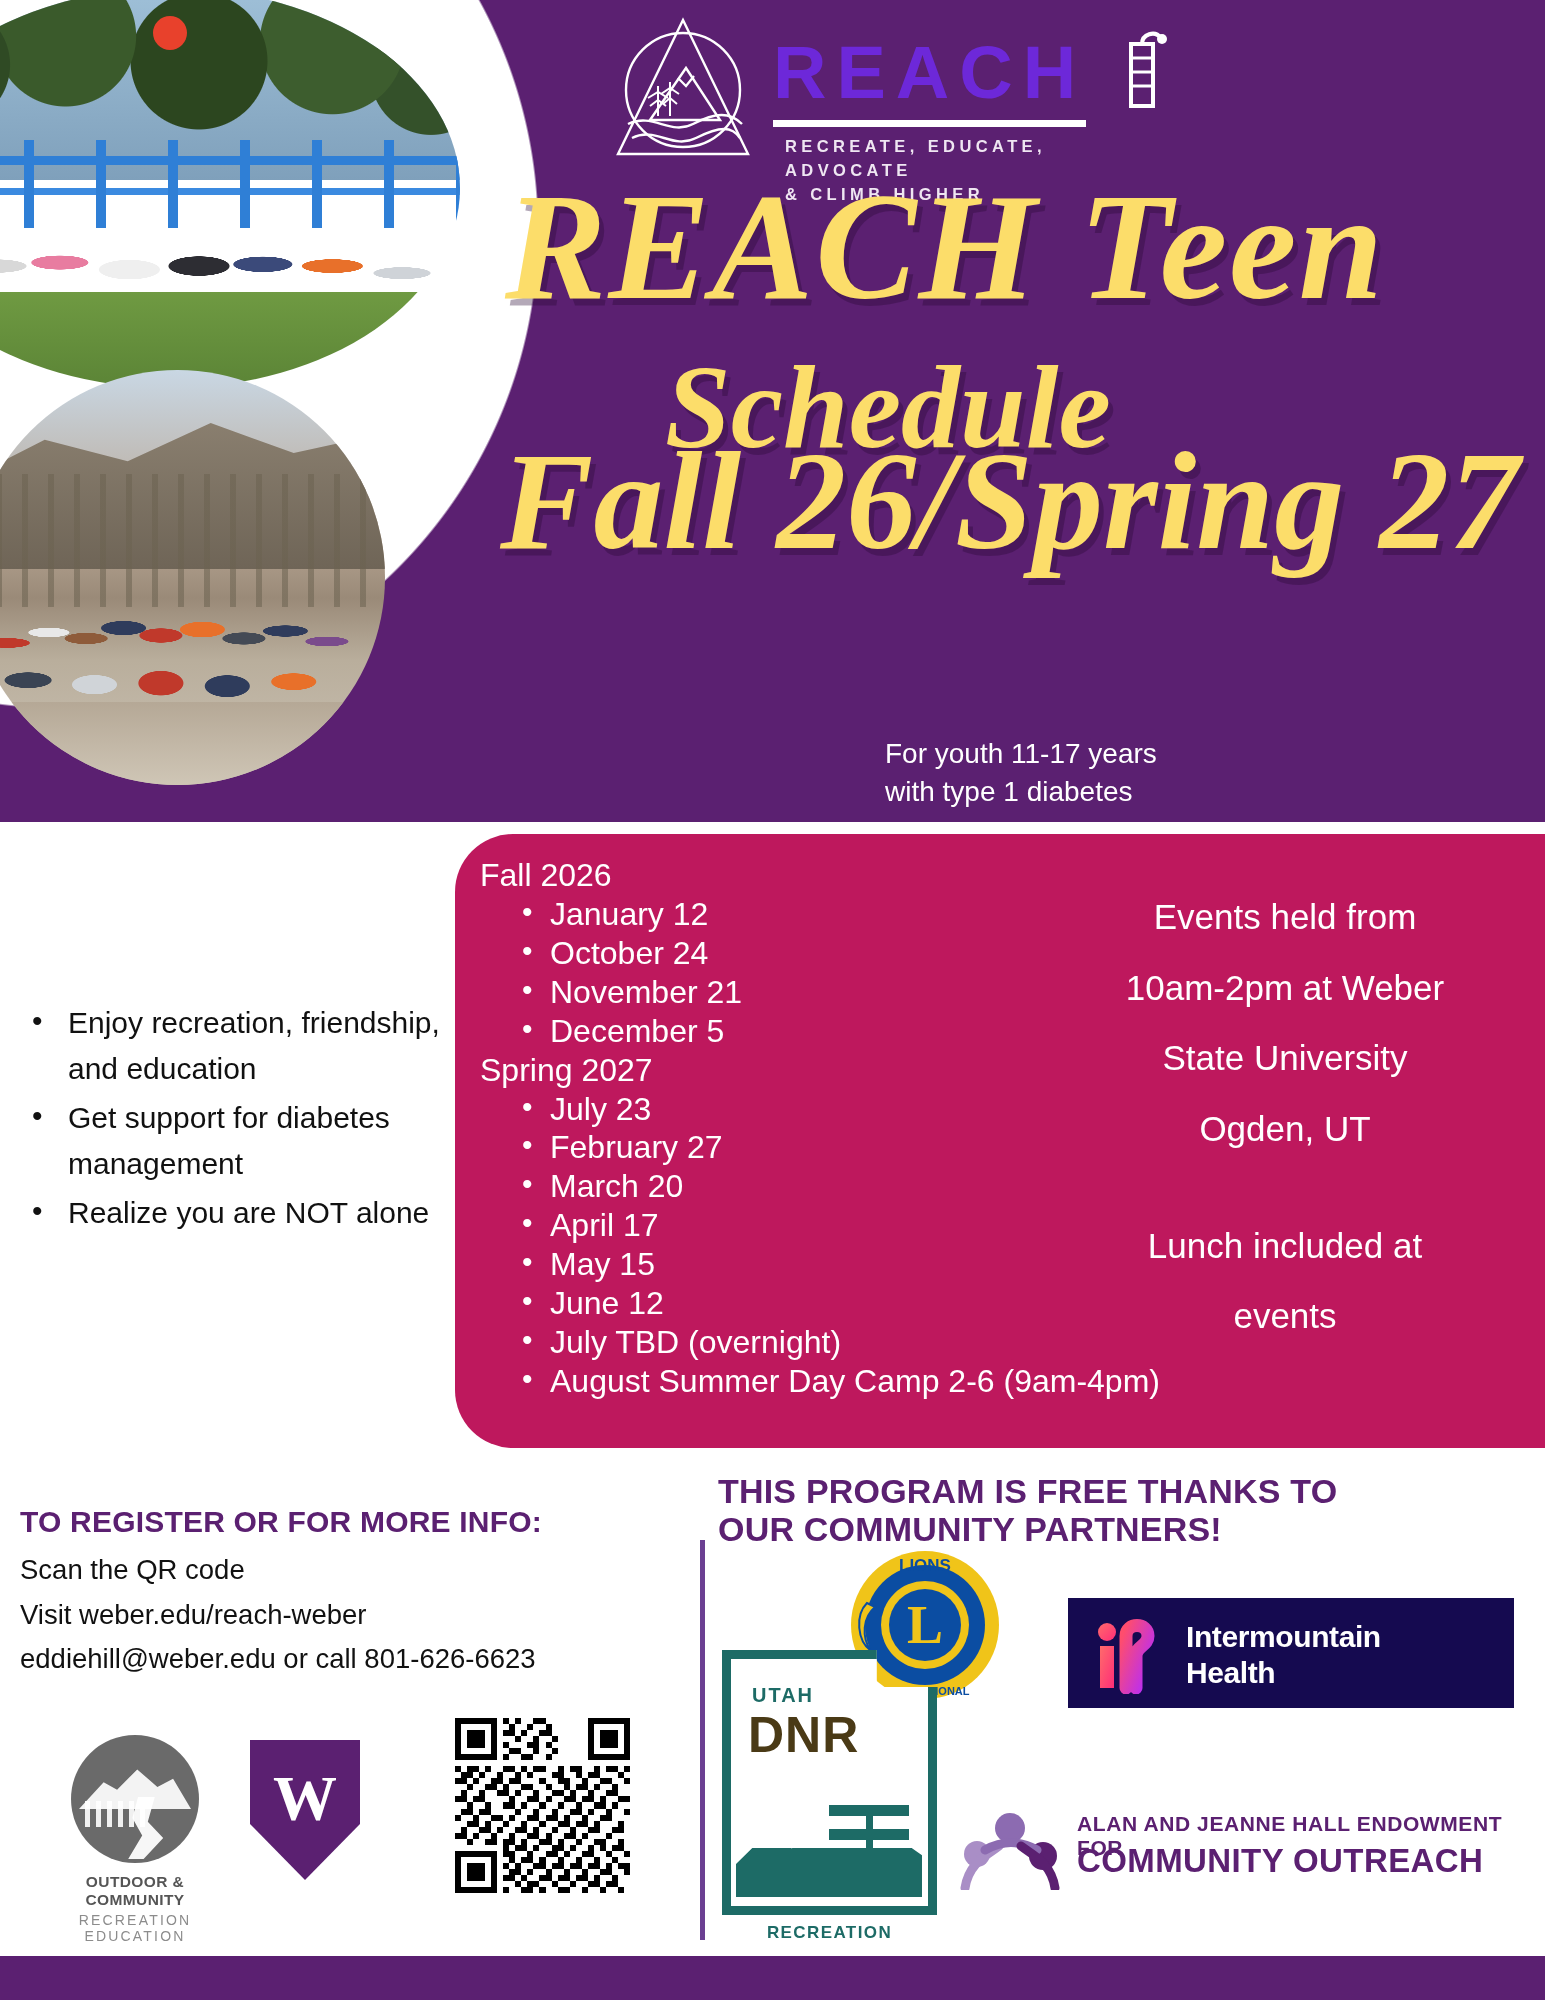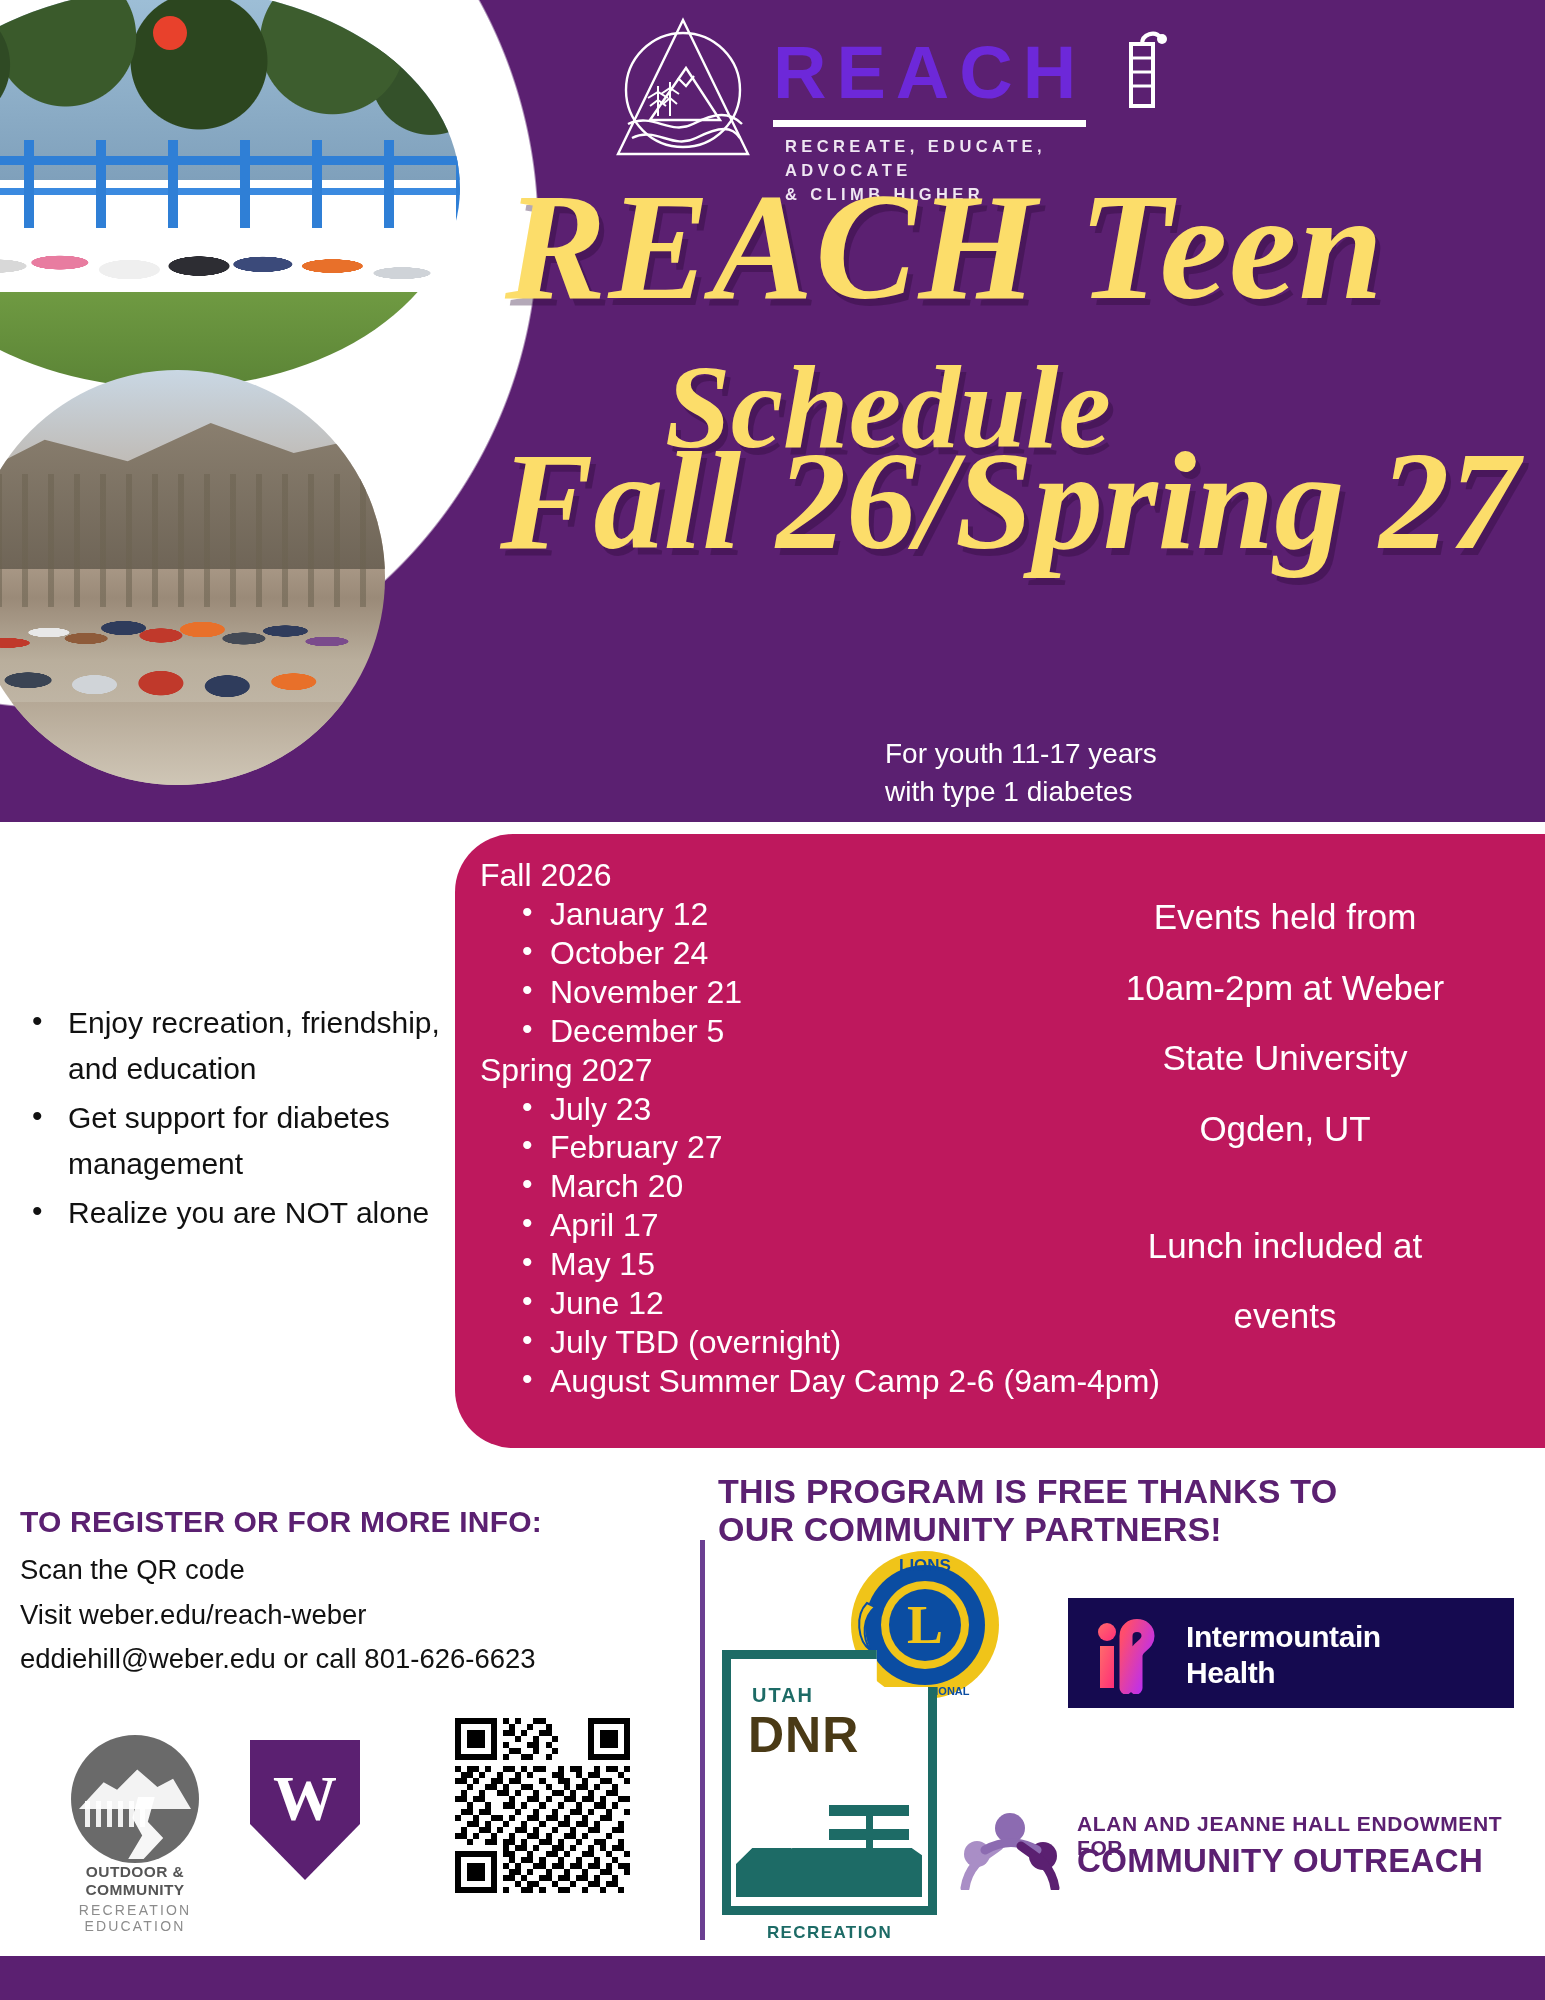--- a/index.html
+++ b/index.html
@@ -148,21 +148,21 @@
 
   
   .ocre{position:absolute;left:45px;top:1735px;width:180px;}
   .ocre-circle{width:128px;height:128px;border-radius:50%;background:#6a6a6a;margin:0 auto;position:relative;overflow:hidden;}
   .ocre-mtn{position:absolute;left:8px;top:28px;width:112px;height:46px;background:#fff;
      clip-path:polygon(0 100%,22% 42%,34% 58%,52% 14%,70% 52%,84% 34%,100% 100%);opacity:.92;}
   .ocre-city{position:absolute;left:14px;top:66px;width:60px;height:26px;
      background:repeating-linear-gradient(90deg,#fff 0 5px,transparent 5px 11px);opacity:.9;}
   .ocre-river{position:absolute;left:46px;top:62px;width:70px;height:62px;background:#fff;
      clip-path:polygon(30% 0,54% 0,44% 40%,66% 66%,38% 100%,16% 100%,36% 62%,22% 34%);opacity:.95;}
-  .ocre-t1{text-align:center;font-size:15.5px;font-weight:bold;color:#555;letter-spacing:.4px;}
+  .ocre-t1{text-align:center;font-size:15.5px;font-weight:bold;color:#555;margin-top:10px;letter-spacing:.4px;}
   .ocre-t2{text-align:center;font-size:14px;color:#8c8c8c;letter-spacing:2.2px;margin-top:3px;}
 
   .wshield{position:absolute;left:250px;top:1740px;width:110px;height:140px;
     background:#5b2071;clip-path:polygon(0 0,100% 0,100% 60%,50% 100%,0 60%);}
   .wshield span{position:absolute;left:0;right:0;top:22px;text-align:center;color:#fff;
     font-size:64px;font-weight:bold;font-family:"Liberation Serif", serif;}
 
   .qr{position:absolute;left:455px;top:1718px;width:175px;height:175px;background:#fff;}
 
   .lions{position:absolute;left:845px;top:1545px;width:160px;height:160px;}

